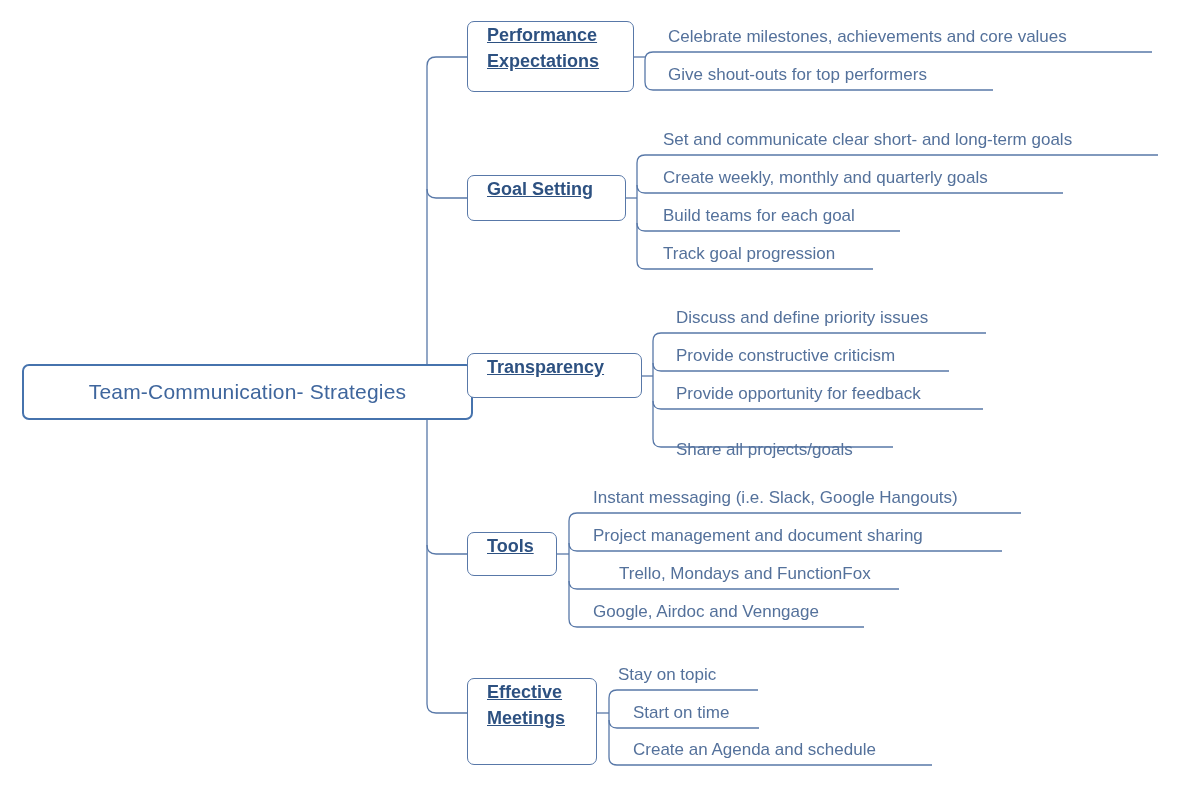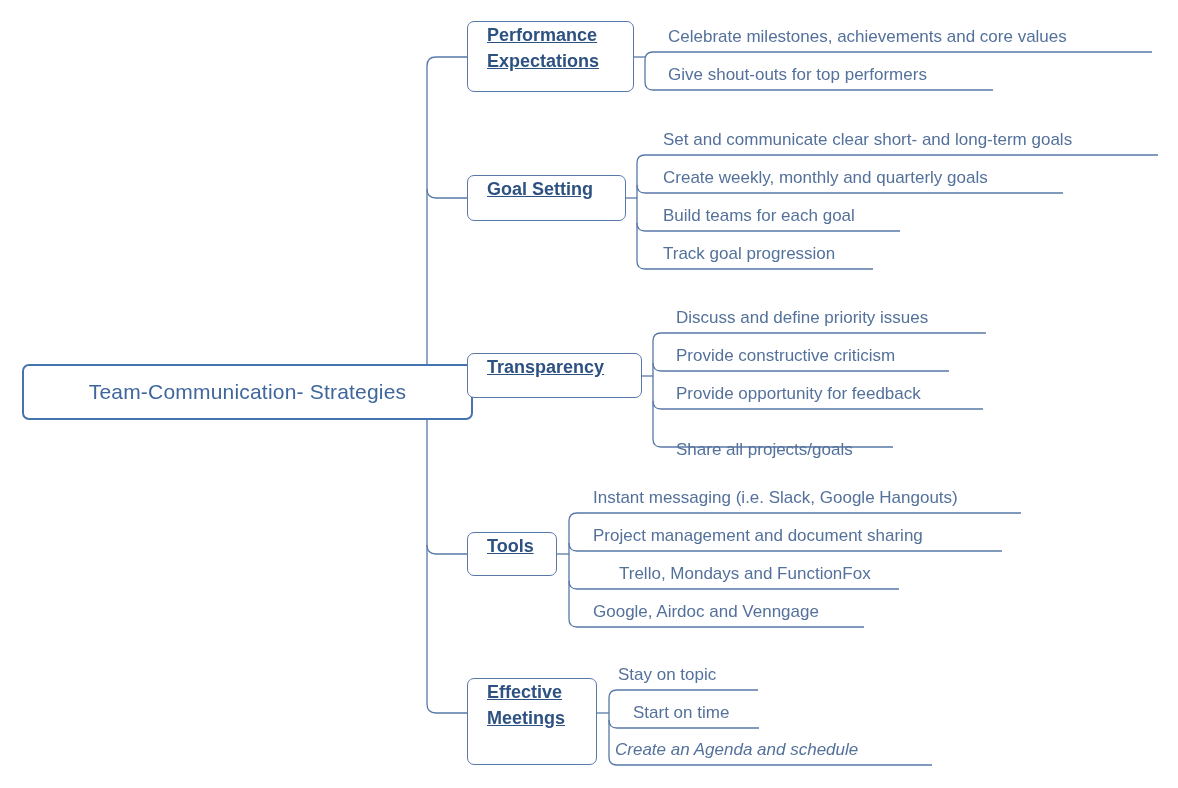--- a/index.html
+++ b/index.html
@@ -114,15 +114,15 @@
   <div class="leaf" style="left:676px;top:384px;">Provide opportunity for feedback</div>
   <div class="leaf" style="left:676px;top:440px;">Share all projects/goals</div>
 
   <div class="leaf" style="left:593px;top:488px;">Instant messaging (i.e. Slack, Google Hangouts)</div>
   <div class="leaf" style="left:593px;top:526px;">Project management and document sharing</div>
   <div class="leaf" style="left:619px;top:564px;">Trello, Mondays and FunctionFox</div>
   <div class="leaf" style="left:593px;top:602px;">Google, Airdoc and Venngage</div>
 
   <div class="leaf" style="left:618px;top:665px;">Stay on topic</div>
   <div class="leaf" style="left:633px;top:703px;">Start on time</div>
-  <div class="leaf" style="left:615px;top:740px;font-style:italic;">Create an Agenda and schedule</div>
+  <div class="leaf" style="left:633px;top:740px;">Create an Agenda and schedule</div>
 
 </div>
 
 </body></html>

